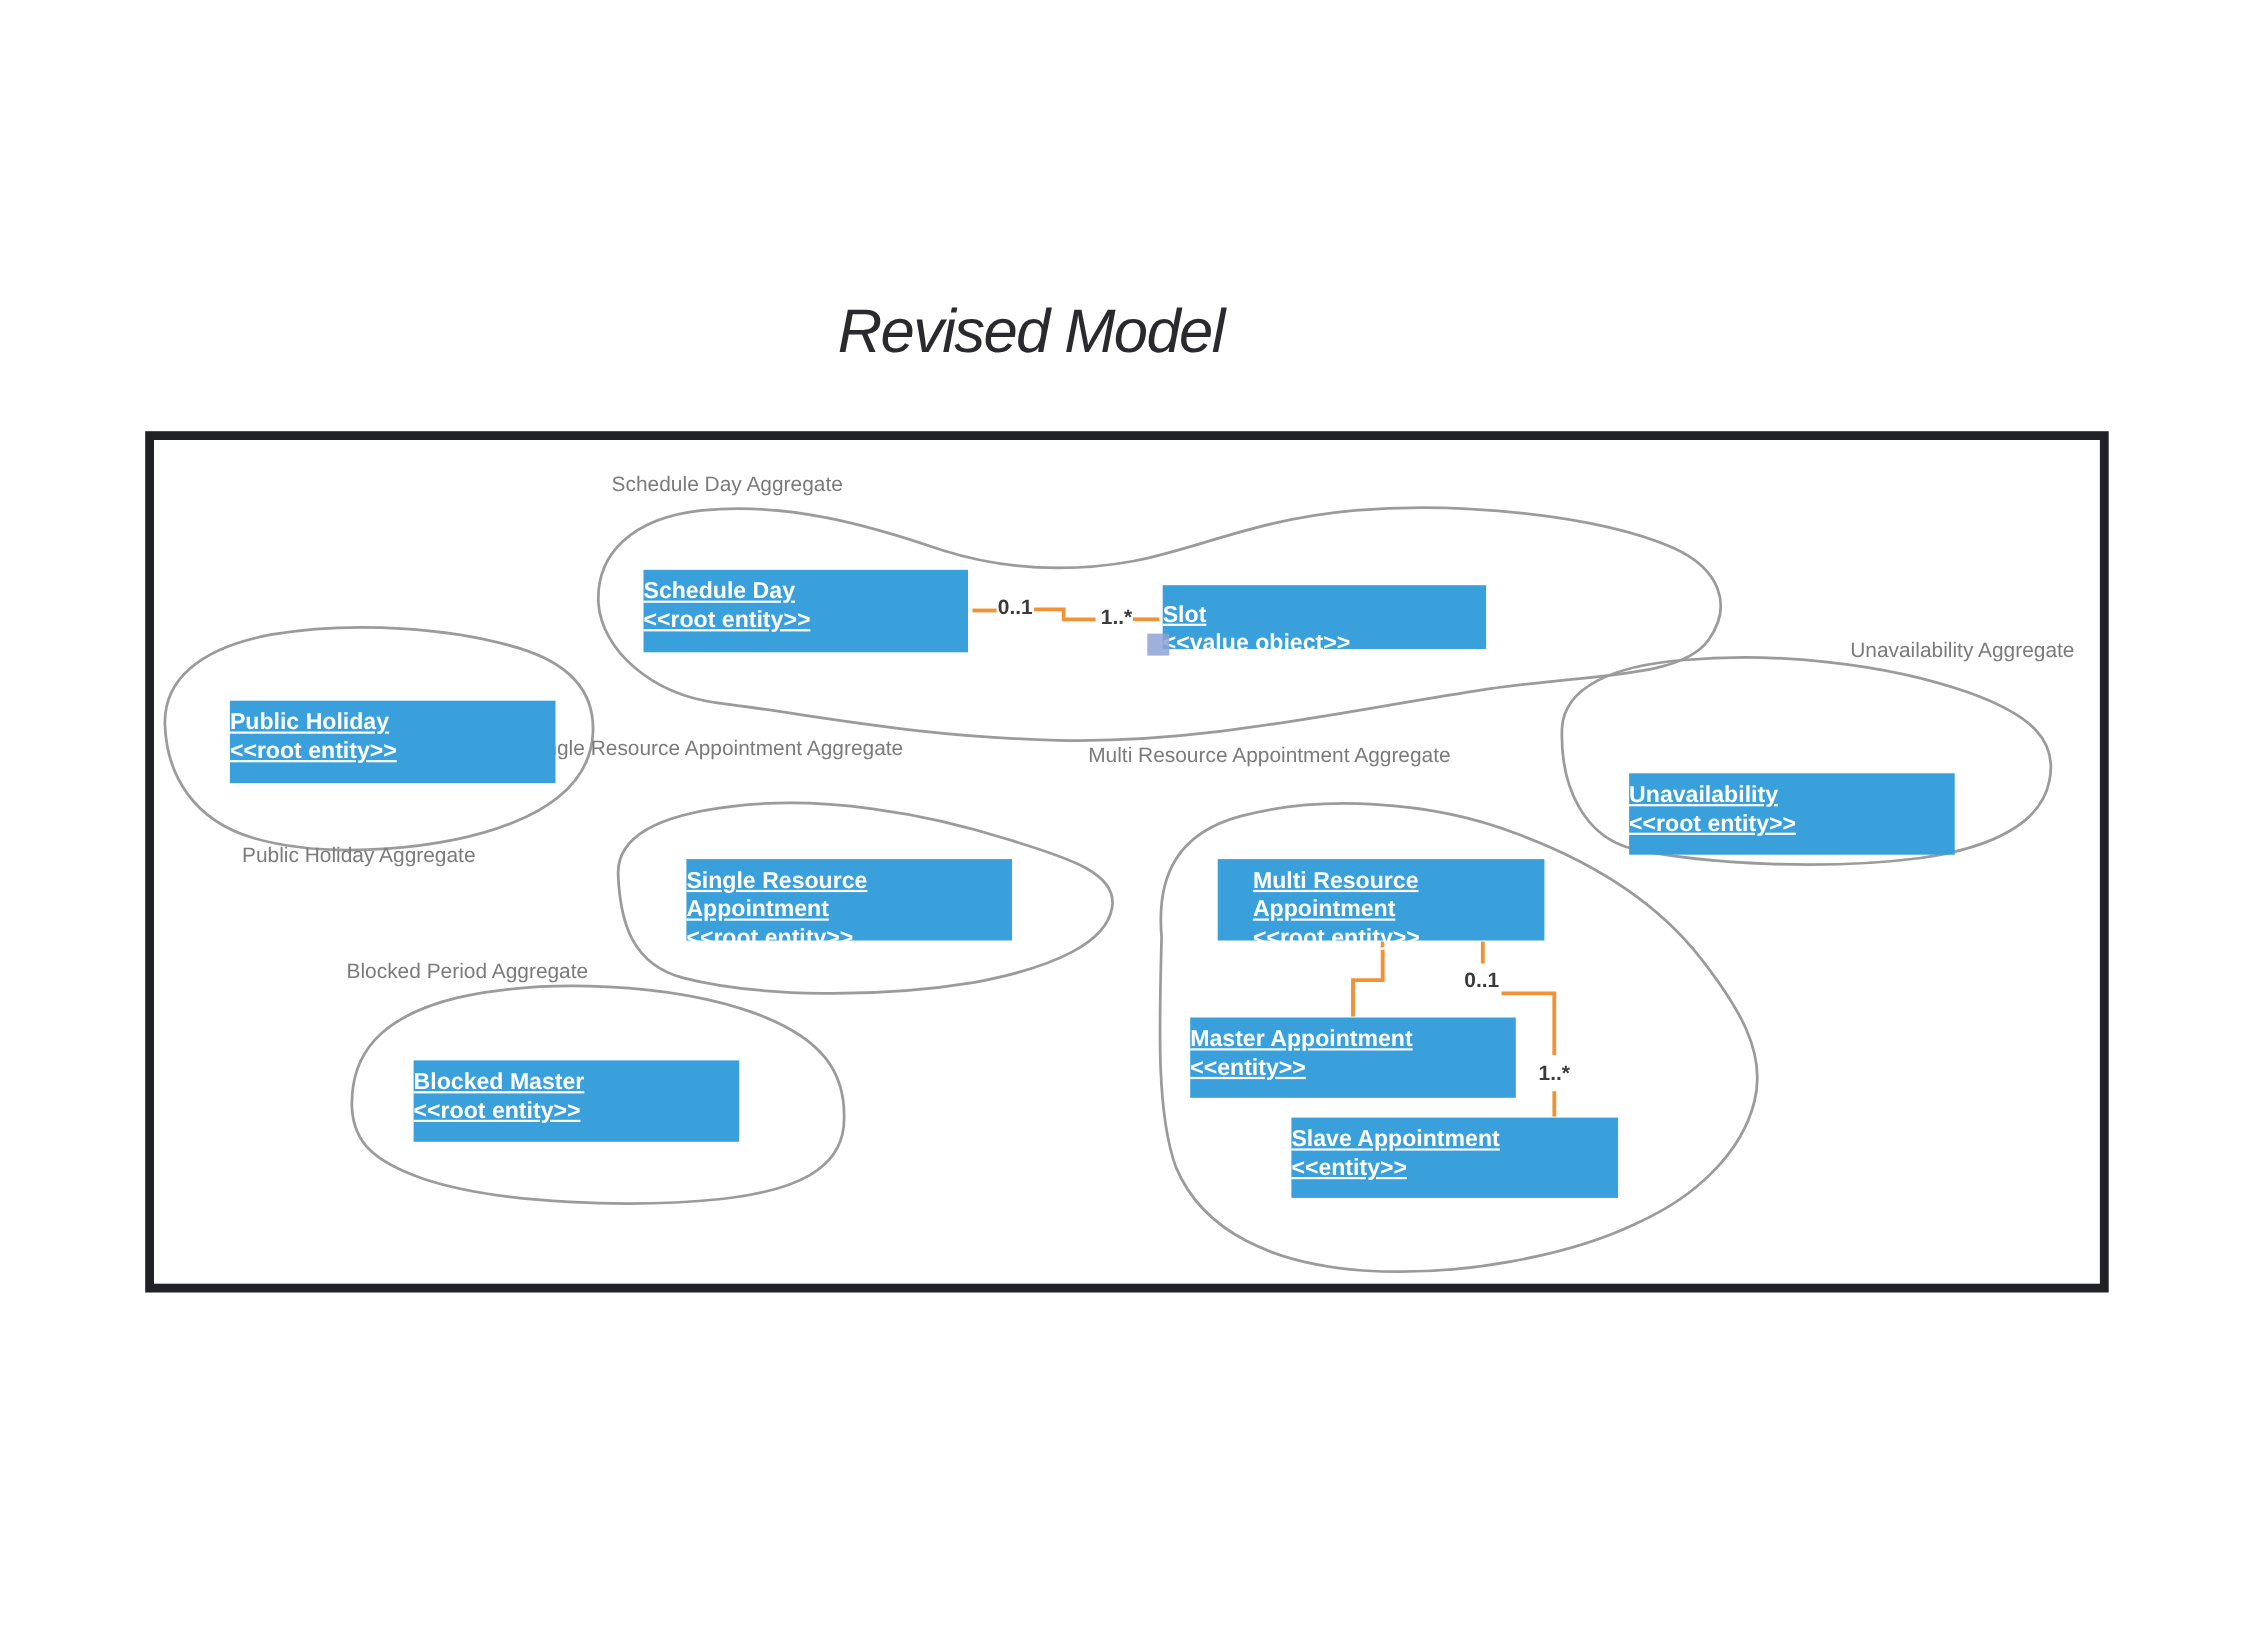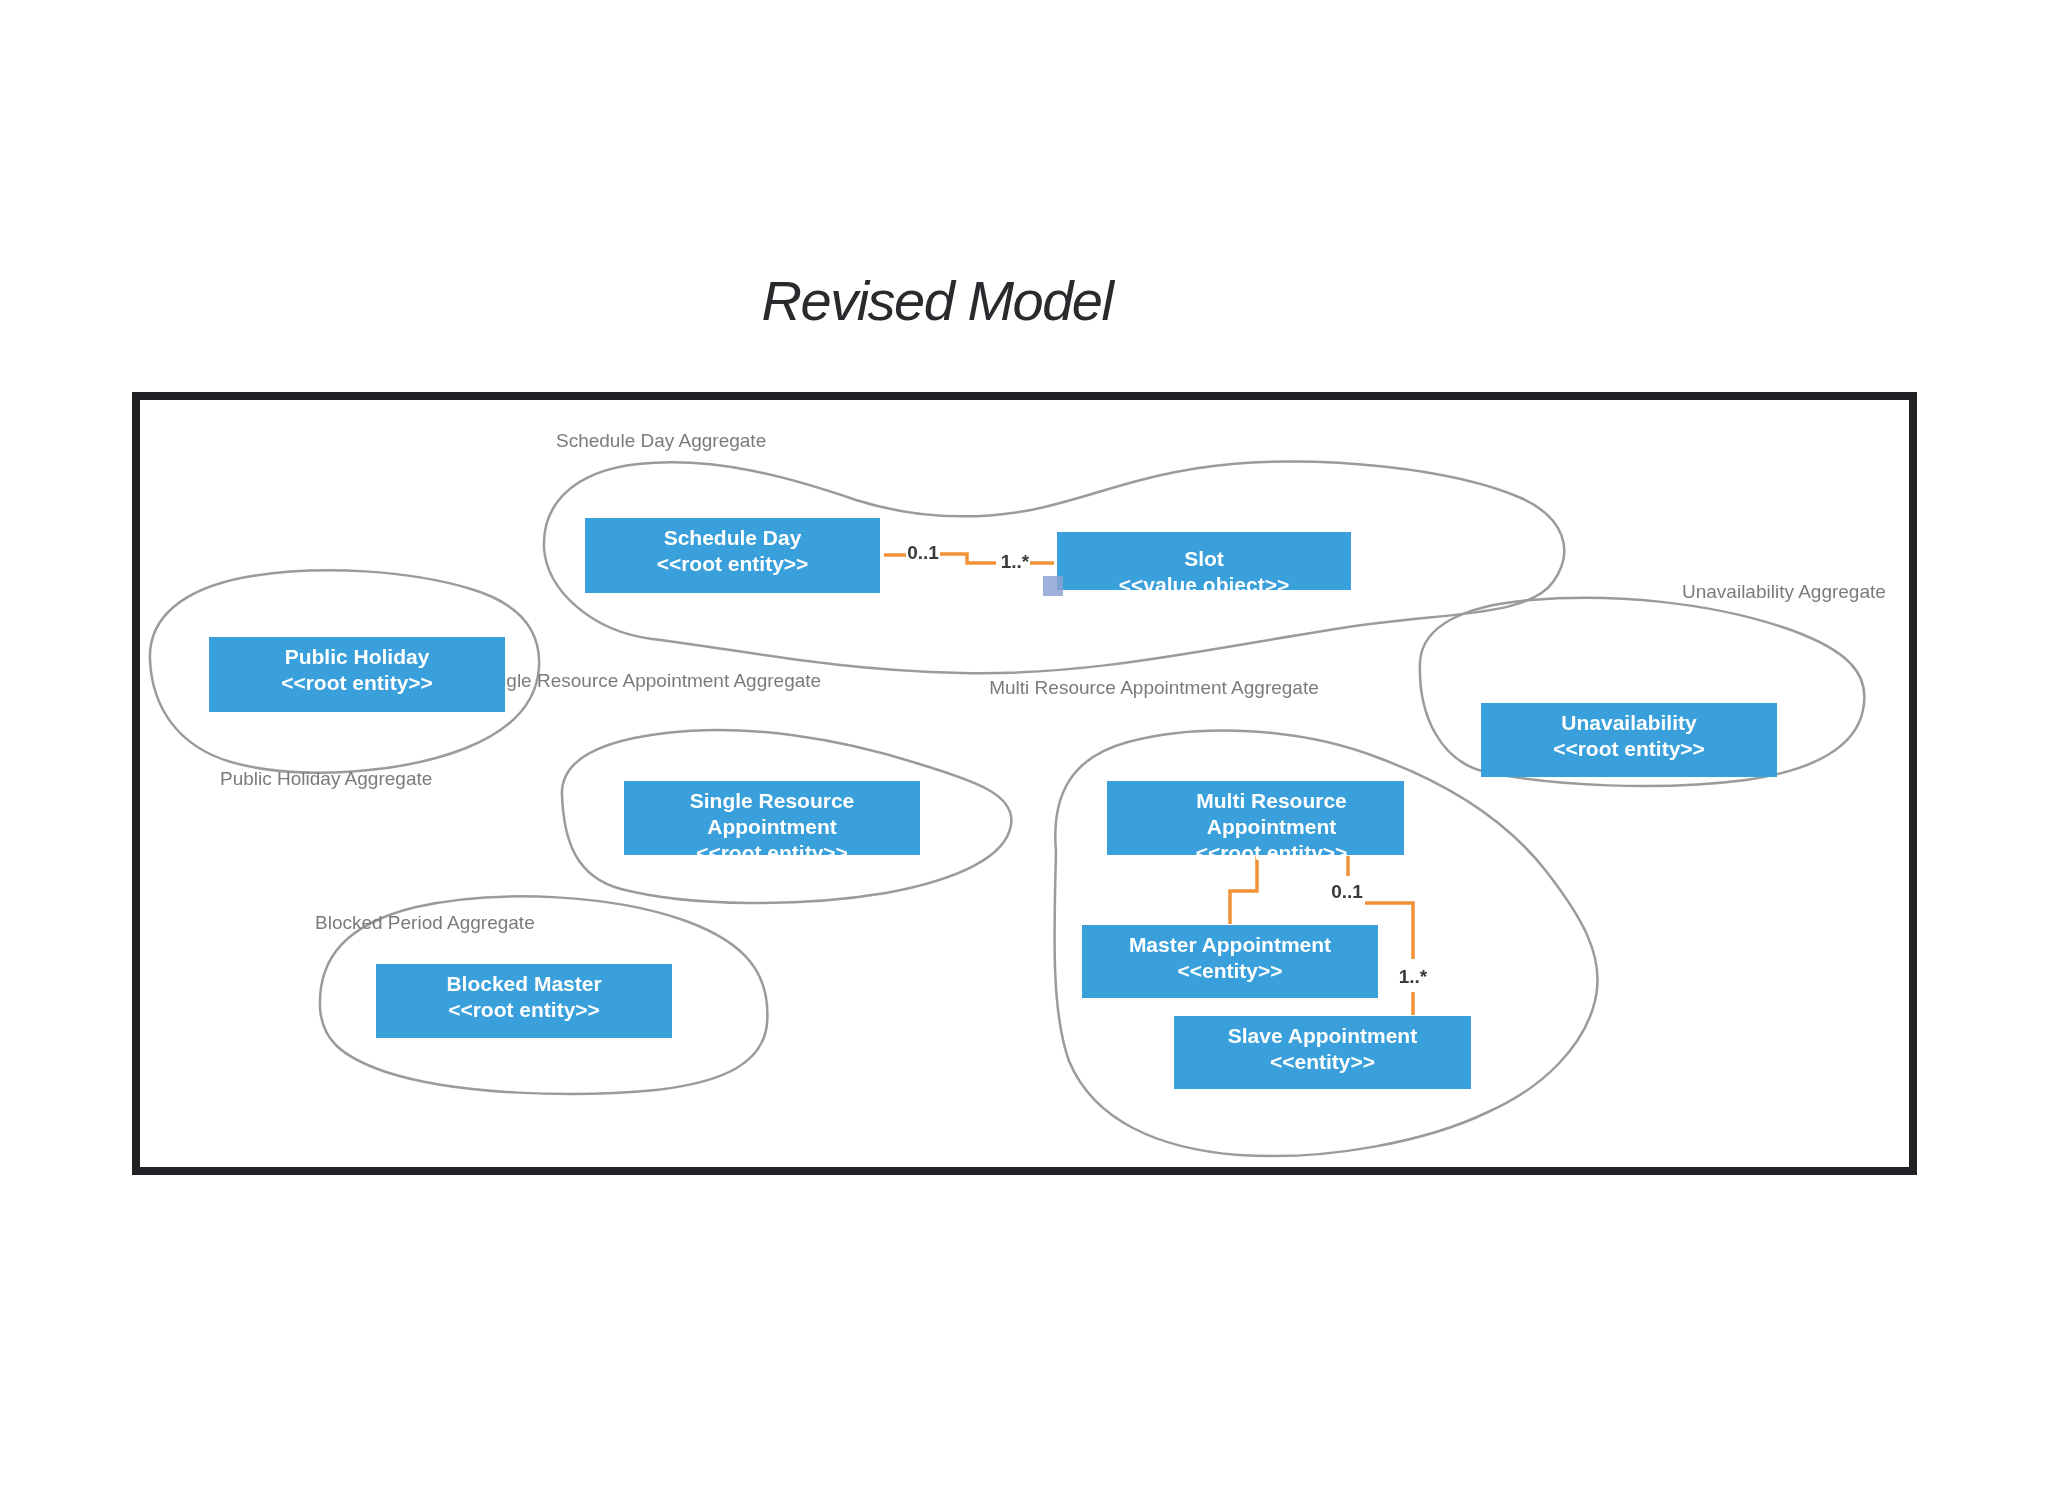--- a/index.html
+++ b/index.html
@@ -14,22 +14,22 @@
   }
   .frame{
     position:absolute;left:132px;top:392px;width:1785px;height:783px;
     border:8px solid var(--frame-black,#212226);box-sizing:border-box;background:#fff;
   }
   svg.canvas{position:absolute;left:0;top:0;width:2048px;height:1492px;pointer-events:none;}
   .blob{fill:none;stroke:var(--blob-gray,#9b9b9b);stroke-width:2.5;}
   .connector{fill:none;stroke:var(--connector-orange,#f19237);stroke-width:3.5;}
   .entity{
     position:absolute;background:var(--entity-blue,#37a0db);color:var(--entity-text,#fff);
-    text-align:center;box-sizing:border-box;padding-top:7px;
-    font-weight:bold;font-size:21px;line-height:26px;
+    text-align:left;box-sizing:border-box;padding-top:7px;
+    font-weight:bold;font-size:21px;line-height:26px;text-decoration:underline;
   }
   .entity.compact{padding-top:14px;}
   .entity span{display:block;}
   .agg-label{
     position:absolute;color:var(--label-gray,#7b7b7b);font-size:19px;line-height:25px;
     white-space:nowrap;
   }
   .agg-label.centered{transform:translateX(-50%);text-align:center;}
   .mult{
     position:absolute;color:var(--multiplicity-dark,#3a3a3a);font-weight:bold;
@@ -69,21 +69,21 @@
   <div class="agg-label" style="left:556px;top:428px;">Schedule Day Aggregate</div>
   <div class="agg-label" style="left:220px;top:766px;">Public Holiday Aggregate</div>
   <div class="agg-label centered" style="left:650px;top:668px;">
     <span>Single Resource</span>
     <span>Appointment Aggregate</span>
   </div>
   <div class="agg-label centered" style="left:1154px;top:675px;">
     <span>Multi Resource</span>
     <span>Appointment Aggregate</span>
   </div>
-  <div class="agg-label" style="left:315px;top:871px;margin-top:39px;">Blocked Period Aggregate</div>
+  <div class="agg-label" style="left:315px;top:871px;">Blocked Period Aggregate</div>
   <div class="agg-label" style="left:1682px;top:579px;">Unavailability Aggregate</div>
 
   <div class="entity" style="left:585px;top:518px;width:295px;height:75px;">
     <span>Schedule Day</span>
     <span>&lt;&lt;root entity&gt;&gt;</span>
   </div>
   <div class="entity compact" style="left:1057px;top:532px;width:294px;height:58px;">
     <span>Slot</span>
     <span>&lt;&lt;value object&gt;&gt;</span>
   </div>

